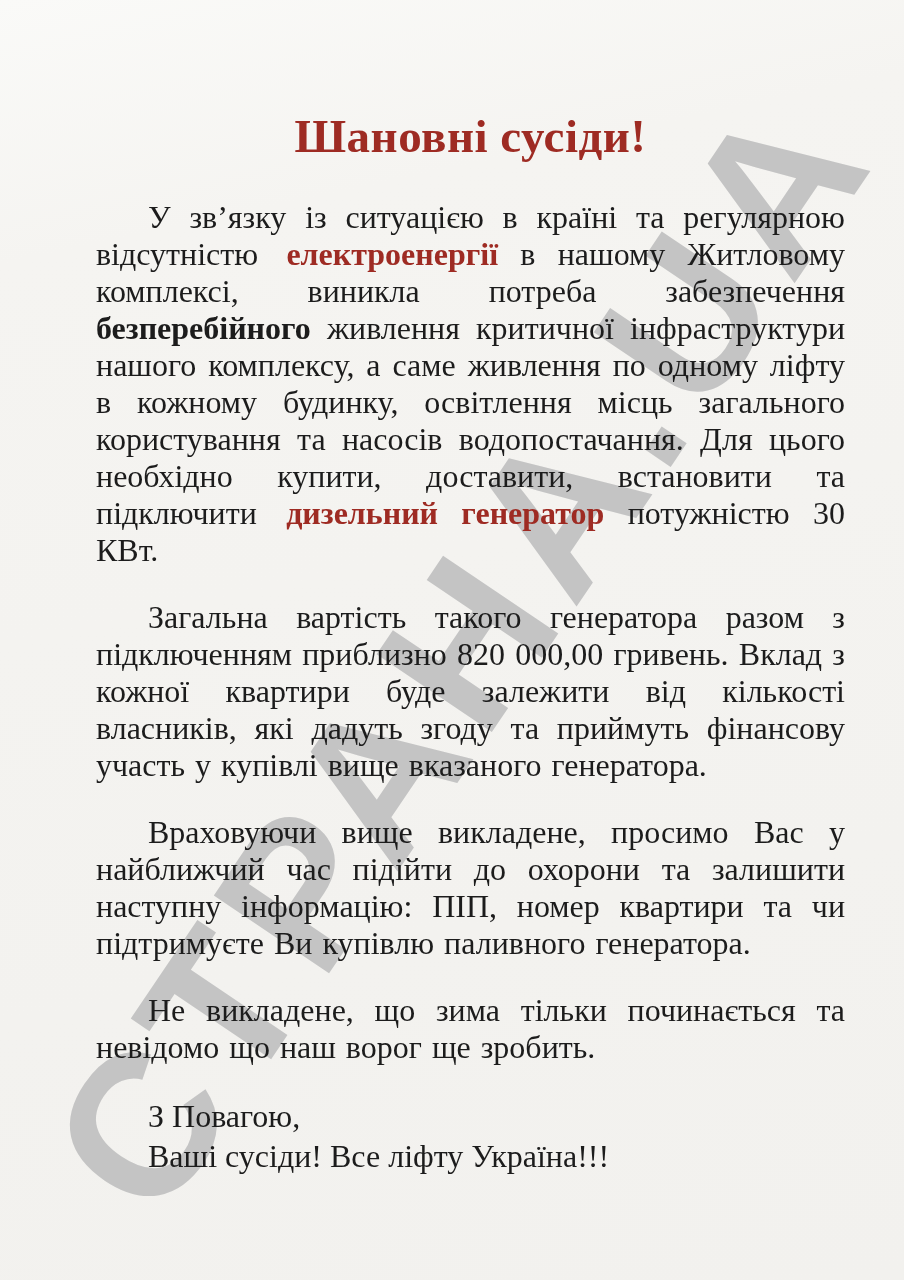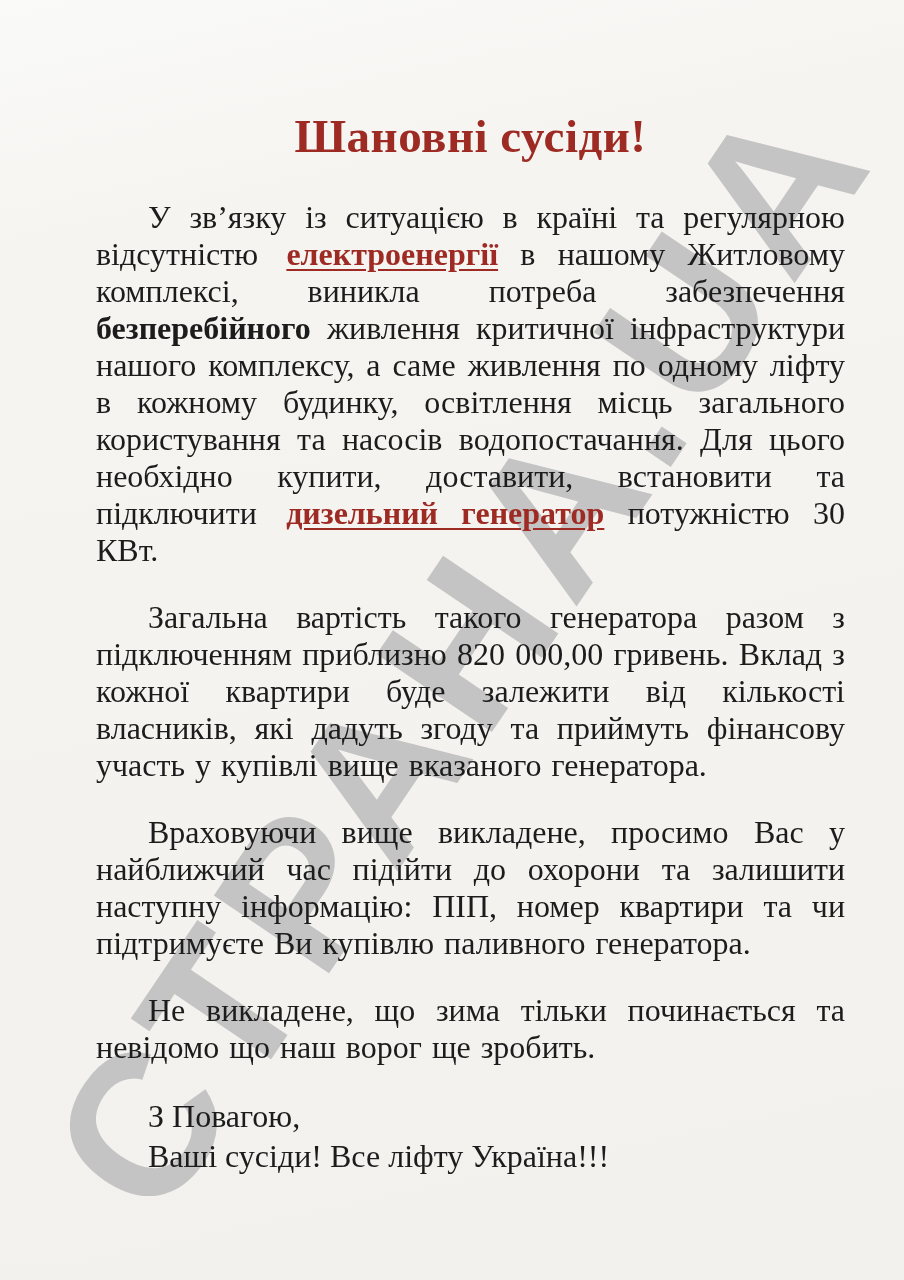--- a/index.html
+++ b/index.html
@@ -55,21 +55,20 @@
     margin:0 0 30px 0;
     font-size:32px;
     line-height:37px;
     text-align:justify;
     text-indent:52px;
     word-spacing:2px;
   }
   .accent{
     color:var(--accent);
     font-weight:bold;
-    text-decoration:underline;
     text-decoration-thickness:2px;
     text-underline-offset:4px;
     margin-left:6px;
   }
   .b{font-weight:bold;}
   .signature{
     margin:6px 0 0 0;
     font-size:32px;
     line-height:40px;
     padding-left:52px;

